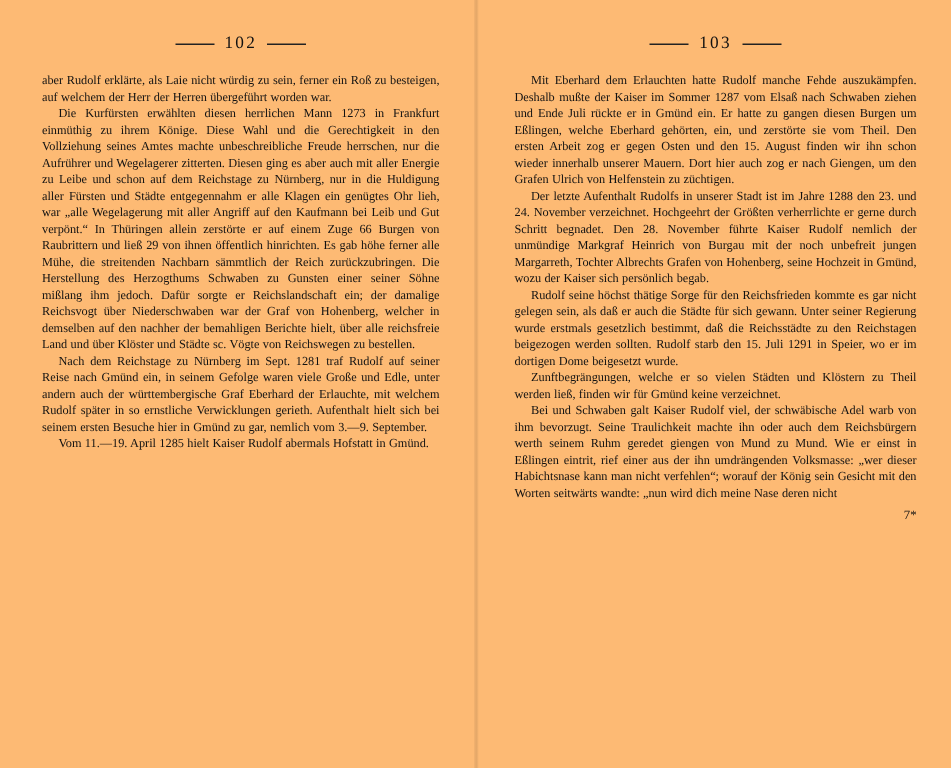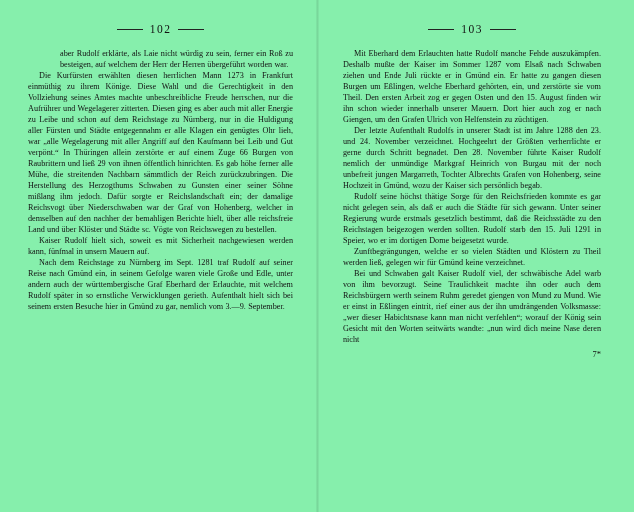--- a/index.html
+++ b/index.html
@@ -11,34 +11,34 @@
     width: 634px;
     height: 512px;
     overflow: hidden;
     font-family: "Liberation Serif", serif;
     color: #1a1a1a;
   }
   .book-spread {
     position: relative;
     width: 634px;
     height: 512px;
-    background: #86efac;
+    background: #fdba74;
     display: flex;
     flex-direction: row;
   }
   .page {
     position: relative;
     box-sizing: border-box;
     width: 317px;
     height: 512px;
     padding: 18px 24px 14px 28px;
   }
   .page.right {
     padding-left: 26px;
-    padding-right: 33px;
+    padding-right: 23px;
     border-radius: 12px;
   }
   .page-header {
     display: flex;
     align-items: center;
     justify-content: center;
     height: 22px;
     margin-bottom: 8px;
   }
   .rule {
@@ -65,21 +65,20 @@
     text-align: justify;
     text-indent: 11px;
     color: #121212;
     hyphens: auto;
     -webkit-hyphens: auto;
     word-spacing: 0.2px;
     font-family: "Liberation Serif", serif;
   }
   p.para.noindent {
     text-indent: 0;
-    margin-left: 32px;
   }
   .sig {
     margin-top: 4px;
     text-align: right;
     font-size: 8.5px;
     color: #121212;
   }
   .gutter {
     position: absolute;
     left: 316px;
@@ -96,36 +95,36 @@
 
   <div class="page left">
     <div class="page-header">
       <span class="rule"></span>
       <span class="folio">102</span>
       <span class="rule"></span>
     </div>
     <div class="col">
       <p class="para noindent">aber Rudolf erklärte, als Laie nicht würdig zu sein, ferner ein Roß zu besteigen, auf welchem der Herr der Herren übergeführt worden war.</p>
       <p class="para">Die Kurfürsten erwählten diesen herrlichen Mann 1273 in Frankfurt einmüthig zu ihrem Könige. Diese Wahl und die Gerechtigkeit in den Vollziehung seines Amtes machte unbeschreibliche Freude herrschen, nur die Aufrührer und Wegelagerer zitterten. Diesen ging es aber auch mit aller Energie zu Leibe und schon auf dem Reichstage zu Nürnberg, nur in die Huldigung aller Fürsten und Städte entgegennahm er alle Klagen ein genügtes Ohr lieh, war „alle Wegelagerung mit aller Angriff auf den Kaufmann bei Leib und Gut verpönt.“ In Thüringen allein zerstörte er auf einem Zuge 66 Burgen von Raubrittern und ließ 29 von ihnen öffentlich hinrichten. Es gab höhe ferner alle Mühe, die streitenden Nachbarn sämmtlich der Reich zurückzubringen. Die Herstellung des Herzogthums Schwaben zu Gunsten einer seiner Söhne mißlang ihm jedoch. Dafür sorgte er Reichslandschaft ein; der damalige Reichsvogt über Niederschwaben war der Graf von Hohenberg, welcher in demselben auf den nachher der bemahligen Berichte hielt, über alle reichsfreie Land und über Klöster und Städte sc. Vögte von Reichswegen zu bestellen.</p>
-      <p class="para">Kaiser Rudolf hielt sich, soweit es mit Sicherheit nachgewiesen werden kann, fünfmal in unsern Mauern auf.</p>
       <p class="para">Nach dem Reichstage zu Nürnberg im Sept. 1281 traf Rudolf auf seiner Reise nach Gmünd ein, in seinem Gefolge waren viele Große und Edle, unter andern auch der württembergische Graf Eberhard der Erlauchte, mit welchem Rudolf später in so ernstliche Verwicklungen gerieth. Aufenthalt hielt sich bei seinem ersten Besuche hier in Gmünd zu gar, nemlich vom 3.—9. September.</p>
+      <p class="para">Vom 11.—19. April 1285 hielt Kaiser Rudolf abermals Hofstatt in Gmünd.</p>
     </div>
   </div>
 
   <div class="gutter"></div>
 
   <div class="page right">
     <div class="page-header">
       <span class="rule"></span>
       <span class="folio">103</span>
       <span class="rule"></span>
     </div>
     <div class="col">
       <p class="para">Mit Eberhard dem Erlauchten hatte Rudolf manche Fehde auszukämpfen. Deshalb mußte der Kaiser im Sommer 1287 vom Elsaß nach Schwaben ziehen und Ende Juli rückte er in Gmünd ein. Er hatte zu gangen diesen Burgen um Eßlingen, welche Eberhard gehörten, ein, und zerstörte sie vom Theil. Den ersten Arbeit zog er gegen Osten und den 15. August finden wir ihn schon wieder innerhalb unserer Mauern. Dort hier auch zog er nach Giengen, um den Grafen Ulrich von Helfenstein zu züchtigen.</p>
       <p class="para">Der letzte Aufenthalt Rudolfs in unserer Stadt ist im Jahre 1288 den 23. und 24. November verzeichnet. Hochgeehrt der Größten verherrlichte er gerne durch Schritt begnadet. Den 28. November führte Kaiser Rudolf nemlich der unmündige Markgraf Heinrich von Burgau mit der noch unbefreit jungen Margarreth, Tochter Albrechts Grafen von Hohenberg, seine Hochzeit in Gmünd, wozu der Kaiser sich persönlich begab.</p>
       <p class="para">Rudolf seine höchst thätige Sorge für den Reichsfrieden kommte es gar nicht gelegen sein, als daß er auch die Städte für sich gewann. Unter seiner Regierung wurde erstmals gesetzlich bestimmt, daß die Reichsstädte zu den Reichstagen beigezogen werden sollten. Rudolf starb den 15. Juli 1291 in Speier, wo er im dortigen Dome beigesetzt wurde.</p>
-      <p class="para">Zunftbegrängungen, welche er so vielen Städten und Klöstern zu Theil werden ließ, gelegen wir für Gmünd keine verzeichnet.</p>
+      <p class="para">Zunftbegrängungen, welche er so vielen Städten und Klöstern zu Theil werden ließ, finden wir für Gmünd keine verzeichnet.</p>
       <p class="para">Bei und Schwaben galt Kaiser Rudolf viel, der schwäbische Adel warb von ihm bevorzugt. Seine Traulichkeit machte ihn oder auch dem Reichsbürgern werth seinem Ruhm geredet giengen von Mund zu Mund. Wie er einst in Eßlingen eintrit, rief einer aus der ihn umdrängenden Volksmasse: „wer dieser Habichtsnase kann man nicht verfehlen“; worauf der König sein Gesicht mit den Worten seitwärts wandte: „nun wird dich meine Nase deren nicht</p>
       <div class="sig">7*</div>
     </div>
   </div>
 
 </div>
 
 </body></html>

